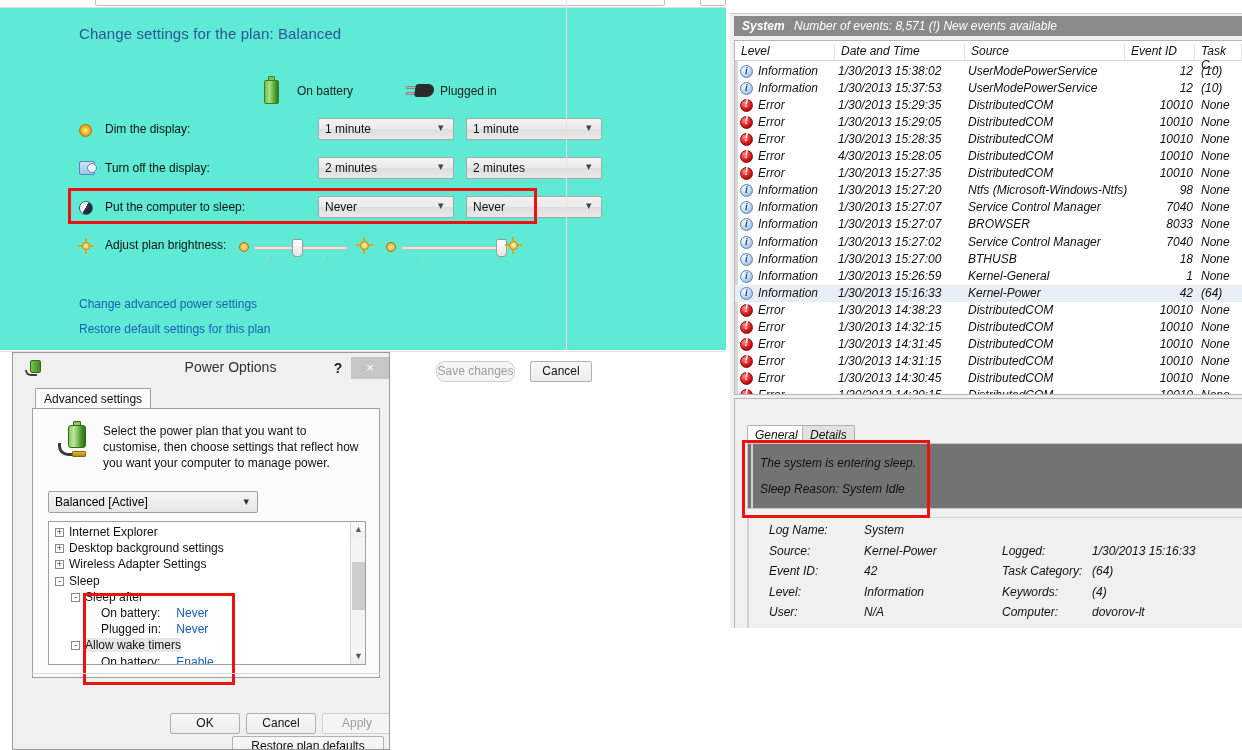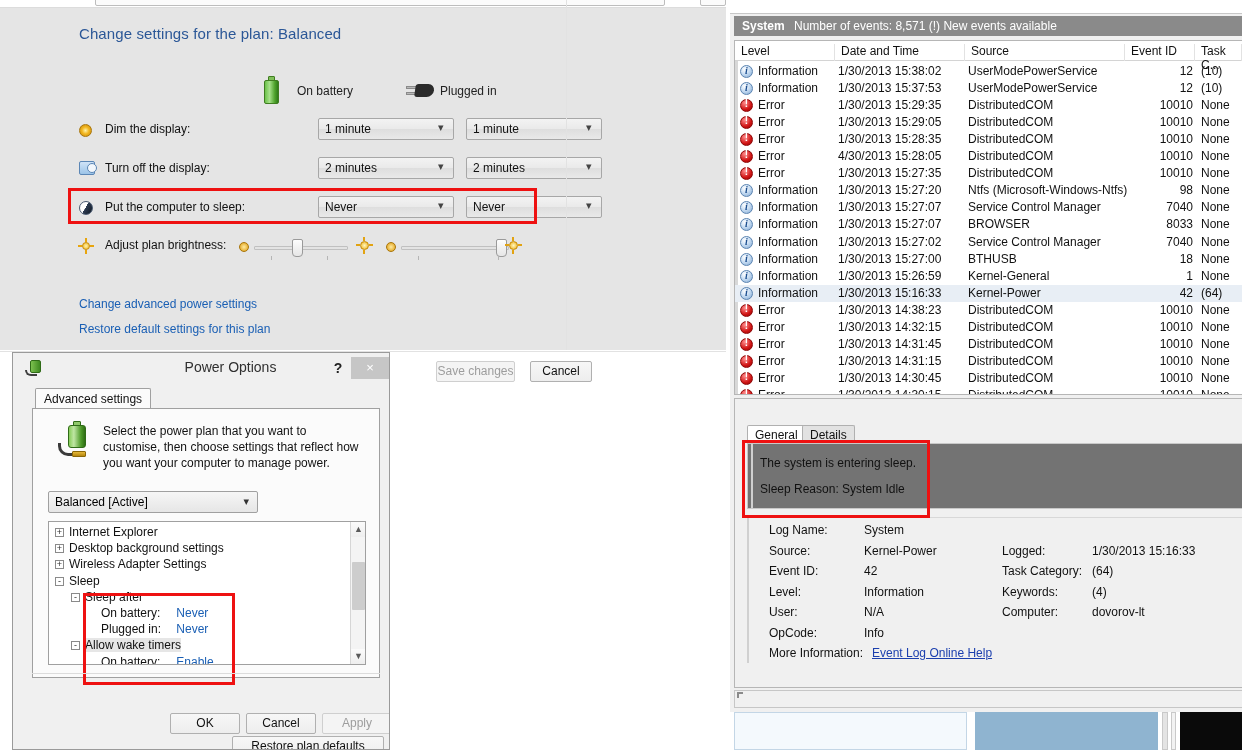--- a/index.html
+++ b/index.html
@@ -8,21 +8,21 @@
     width:1242px; height:750px; position:relative;
     background:#ffffff;
     font-family:"Liberation Sans", sans-serif;
     font-size:12px; color:#000;
     overflow:hidden;
   }
 
   
   #power-plan-page{
     position:absolute; left:0; top:0; width:726px; height:350px;
-    background:#e5e5e5; overflow:hidden;
+    background:#5eead4; overflow:hidden;
   }
   #pp-topstrip{
     position:absolute; left:0; top:0; width:726px; height:8px;
     background:#fff; border-bottom:1px solid #dcdcdc;
   }
   #pp-topstrip .tb{
     position:absolute; top:-14px; height:20px; border:1px solid #bdbdbd;
     background:#fbfbfb; border-radius:2px;
   }
   .pp-title{
@@ -156,21 +156,21 @@
   #pp-bottom-divider{
     position:absolute; left:0; top:351px; width:726px; height:1px;background:#e2e2e2;
   }
   .winbtn{
     position:absolute; height:21px;
     background:linear-gradient(to bottom,#f7f7f7,#ededed);
     border:1px solid #b0b0b0; border-radius:2px;
     font-size:12px; color:#111; text-align:center; line-height:19px;
   }
   .winbtn.disabled{ color:#9d9d9d; background:#f4f4f4; border-color:#cfcfcf; }
-  #btn-save-changes{ left:436px; top:361px; width:79px; }
+  #btn-save-changes{ left:436px; top:361px; width:79px;border-radius:9px; }
   #btn-cancel-plan{ left:530px; top:361px; width:62px; }
 
   
   #power-options-dialog{
     position:absolute; left:12px; top:352px; width:378px; height:398px;
     background:#f0f0f0; border:1px solid #9a9a9a; overflow:hidden;
   }
   #po-titlebar{
     position:absolute; left:0; top:0; width:376px; height:30px;
     background:#f0f0f0;
@@ -280,22 +280,22 @@
   #po-footer-sep{
     position:absolute; left:19px; top:320px; width:348px; height:1px; background:#dcdcdc;
   }
   #btn-ok{ left:157px; top:360px; width:70px; }
   #btn-cancel-dlg{ left:233px; top:360px; width:70px; }
   #btn-apply{ left:309px; top:360px; width:70px; }
   #power-options-dialog .winbtn{ position:absolute; }
 
   
   #event-viewer{
-    position:absolute; left:730px; top:0; width:512px; height:750px;
-    background:#f0f0f0; overflow:hidden;
+    position:absolute; left:730px; top:0; width:512px; height:628px;
+    background:#f0f0f0; overflow:hidden;font-style:italic;
   }
   #ev-top-edge{
     position:absolute; left:0; top:0; width:512px; height:14px; background:#ffffff;
     border-bottom:1px solid #c8c8c8;
   }
   #ev-header{
     position:absolute; left:4px; top:16px; width:508px; height:20px;
     background:#8a8a8a; color:#ffffff; font-size:12px;
   }
   #ev-header .hname{ position:absolute; left:8px; top:3px; font-weight:bold; }

